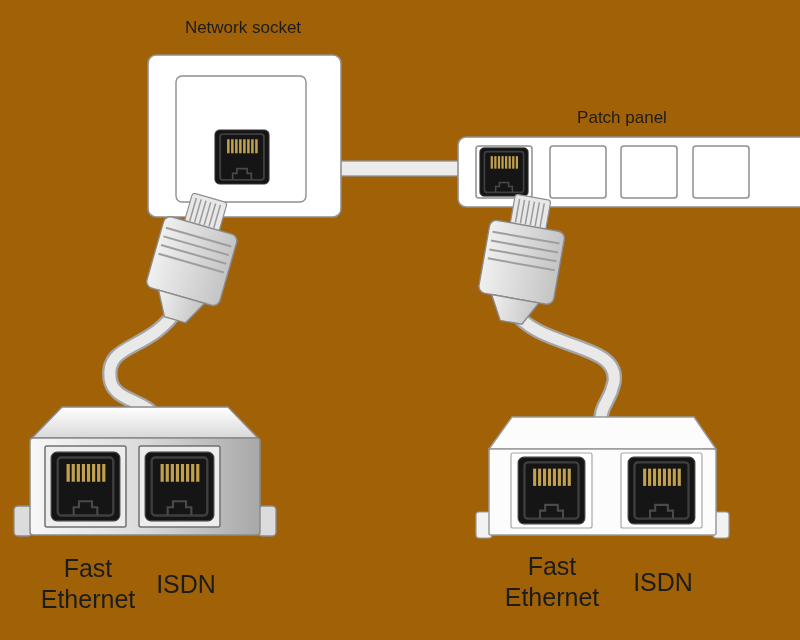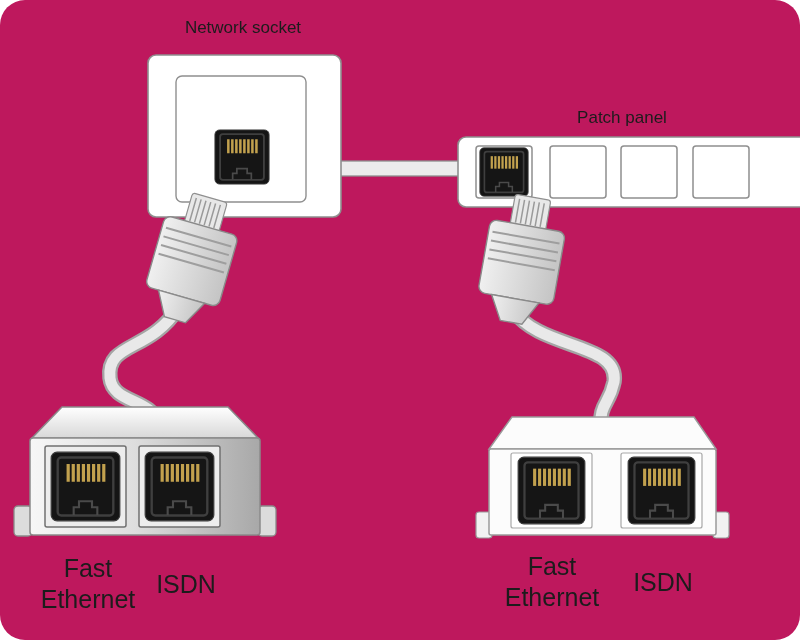--- a/index.html
+++ b/index.html
@@ -4,24 +4,23 @@
 <style>
   html, body {
     margin: 0;
     padding: 0;
     background: #ffffff;
   }
   .stage {
     position: relative;
     width: 800px;
     height: 640px;
-    background: #be185d;
+    background: #a16207;
     overflow: hidden;
     font-family: "Liberation Sans", sans-serif;
-    border-radius: 25px;
   }
   svg text {
     font-family: "Liberation Sans", sans-serif;
     fill: var(--label_text, #1c1c1c);
   }
   .lbl-sm { font-size: 17px; }
   .lbl-lg { font-size: 25px; }
   .box         { fill: #ffffff; stroke: var(--outline, #8f8f8f); stroke-width: 1.6; }
   .box-thin    { fill: #ffffff; stroke: var(--outline, #8f8f8f); stroke-width: 1.4; }
   .port-sq     { fill: #ffffff; stroke: var(--outline, #9a9a9a); stroke-width: 1.5; }

